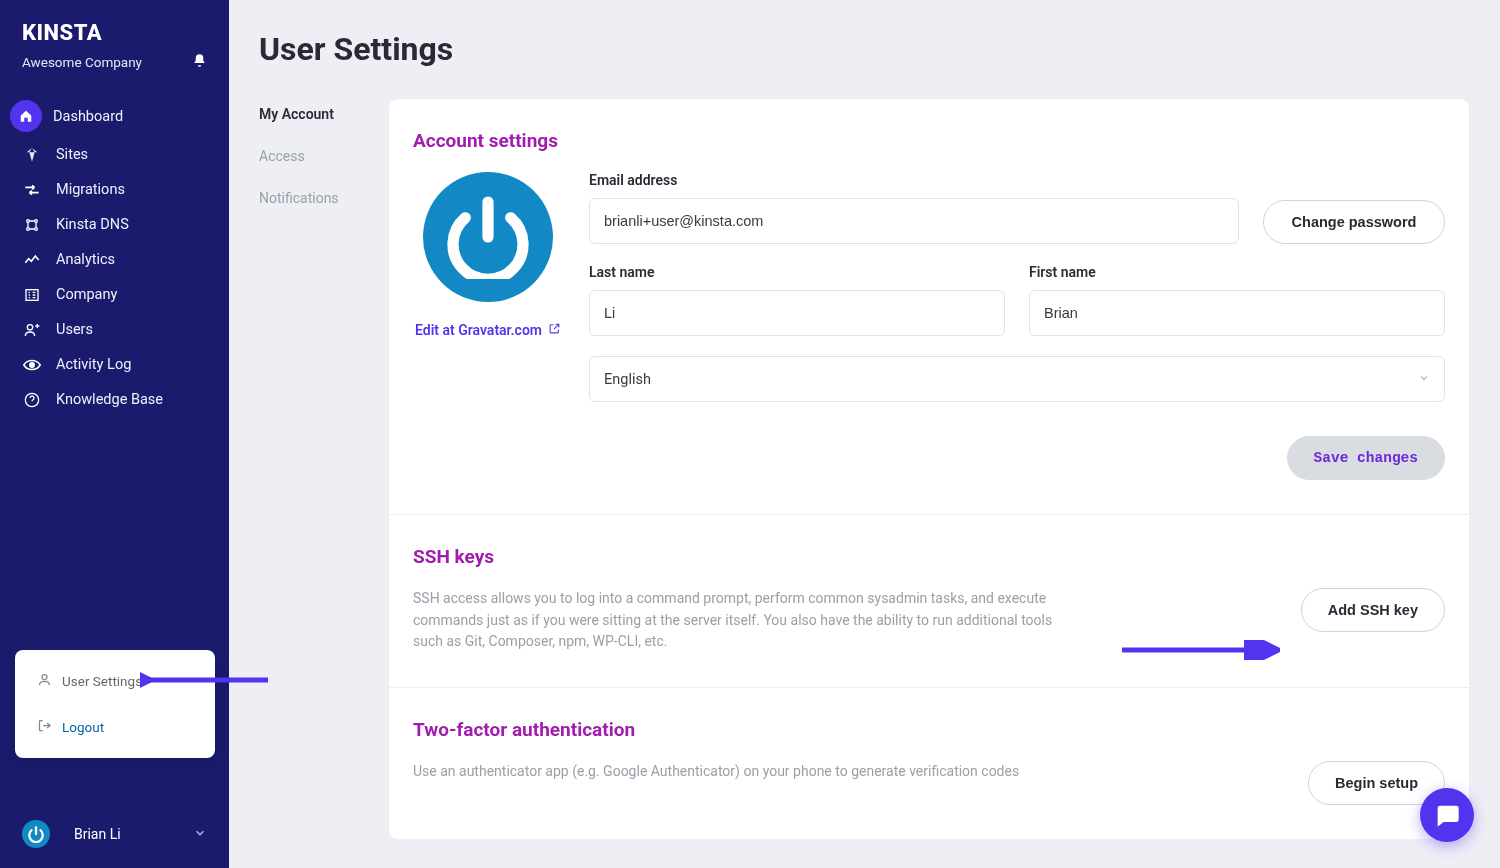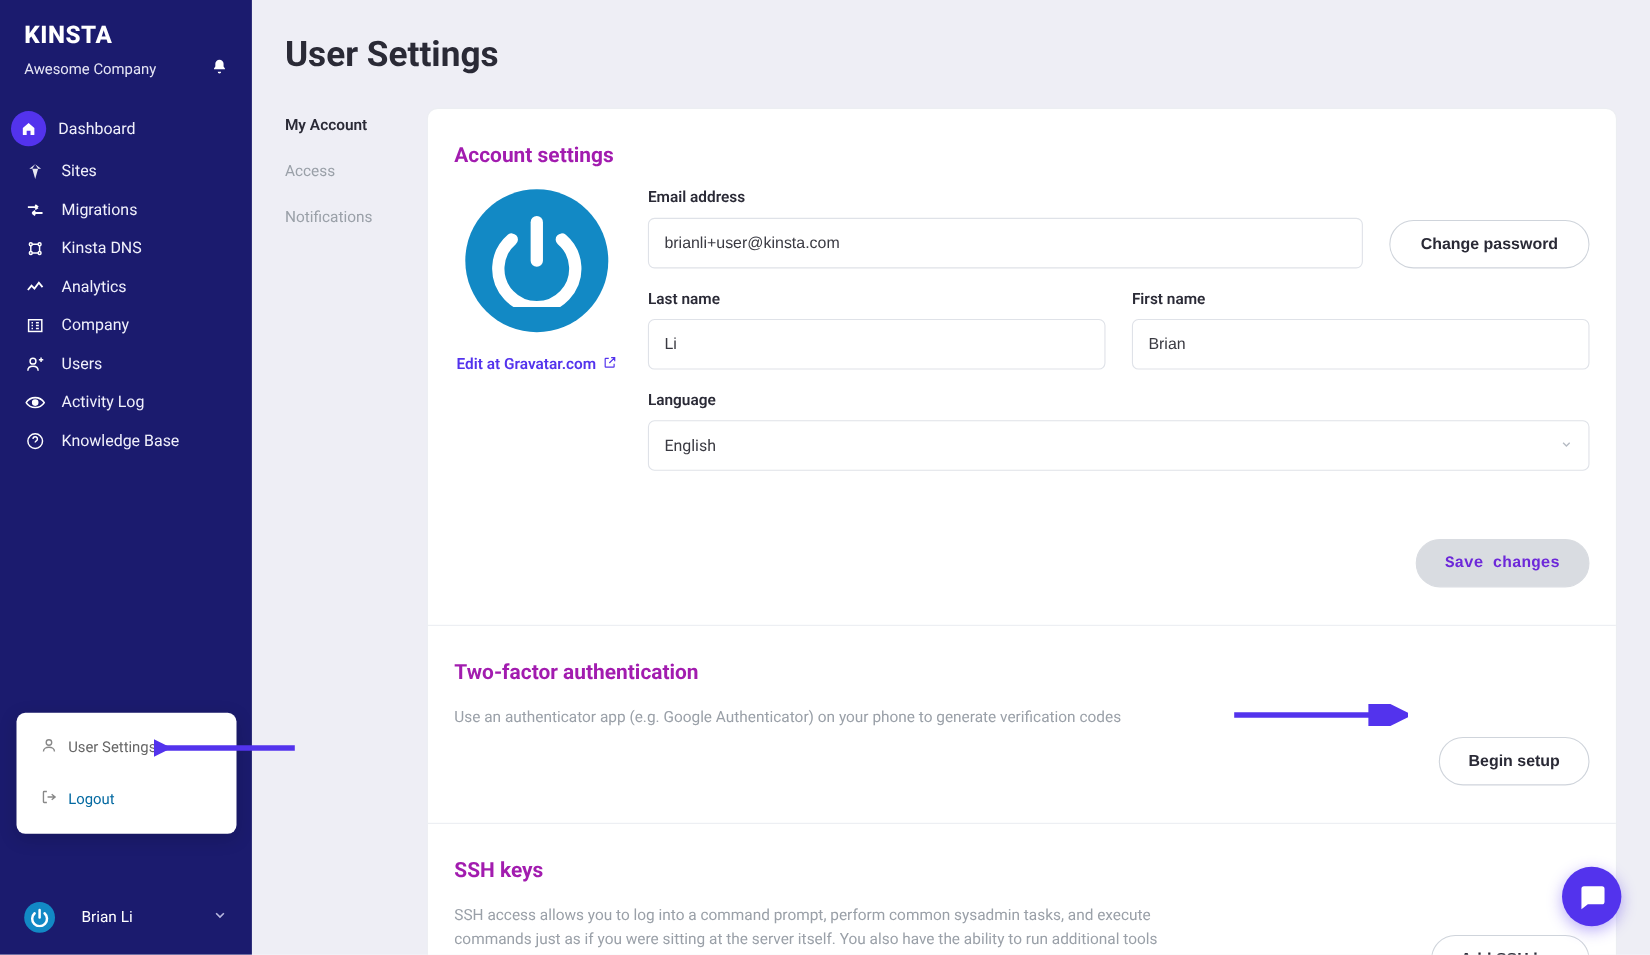--- a/index.html
+++ b/index.html
@@ -211,21 +211,20 @@
   font-size: 14.5px;
   font-weight: 600;
   cursor: pointer;
   white-space: nowrap;
   display: inline-flex;
   align-items: center;
   justify-content: center;
   border: 1px solid #cfd4db;
   background: #fff;
   color: #2a2a36;
-  margin-top: 28px;
 }
 .btn.disabled {
   background: #d9dce1;
   border-color: #d9dce1;
   color: #6d28d9;
   cursor: default;
   font-family: Liberation Mono, monospace;
 }
 .btn-wide { width: 182px; }
 
@@ -430,50 +429,49 @@
                 <input type="text" value="Li" style="">
               </div>
               <div class="field">
                 <label>First name</label>
                 <input type="text" value="Brian" style="">
               </div>
             </div>
 
             <div class="field-row">
               <div class="field">
-                <label>Language</label>
                 <div class="select">
                   <span>English</span>
                   <span><svg width="12" height="12" viewBox="0 0 24 24" fill="none" stroke="#b6bbc4" stroke-width="2.5">
                         <path d="M6 9l6 6 6-6"></path>
                       </svg></span>
                 </div>
               </div>
             </div>
 
             <div class="save-row">
               <button class="btn disabled">Save changes</button>
             </div>
           </div>
         </div>
       </div>
 
       <div class="section">
+        <h2>SSH keys</h2>
+        <div class="ssh-row">
+          <p class="desc">SSH access allows you to log into a command prompt, perform common sysadmin tasks, and execute commands just as if you were sitting at the server itself. You also have the ability to run additional tools such as Git, Composer, npm, WP-CLI, etc.</p>
+          <button class="btn">Add SSH key</button>
+        </div>
+      </div>
+
+      <div class="section">
         <h2>Two-factor authentication</h2>
         <div class="tfa-row">
           <p class="desc">Use an authenticator app (e.g. Google Authenticator) on your phone to generate verification codes</p>
           <button class="btn">Begin setup</button>
-        </div>
-      </div>
-
-      <div class="section">
-        <h2>SSH keys</h2>
-        <div class="ssh-row">
-          <p class="desc">SSH access allows you to log into a command prompt, perform common sysadmin tasks, and execute commands just as if you were sitting at the server itself. You also have the ability to run additional tools such as Git, Composer, npm, WP-CLI, etc.</p>
-          <button class="btn">Add SSH key</button>
         </div>
       </div>
 
     </div>
   </div>
 </main>
 
 <div class="arrow arrow1">
   <svg width="130" height="20" viewBox="0 0 130 20">
       <defs>

